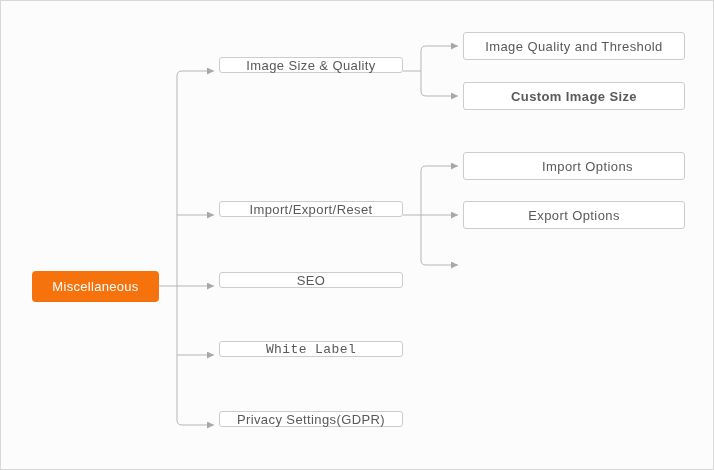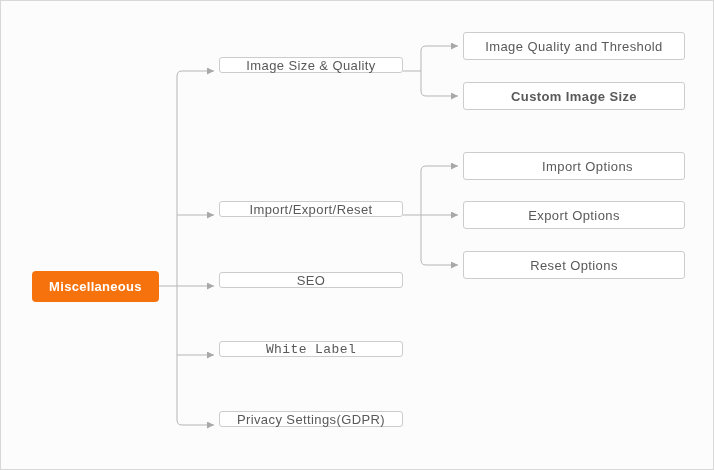--- a/index.html
+++ b/index.html
@@ -45,21 +45,21 @@
     letter-spacing: 0.4px;
     white-space: nowrap;
   }
   .node.root {
     left: 31px; top: 270px;
     width: 127px; height: 31px;
     background: var(--accent-orange, #f6720d);
     border: none;
     border-radius: 4px;
     color: var(--root-text, #ffffff);
-    font-weight: bold;
+    font-weight: normal;
     font-size: 13px;
     letter-spacing: 0.3px;
   }
   .node.lvl1 { left: 218px; width: 184px; height: 16px; }
   .node.lvl2 { left: 462px; width: 222px; height: 28px; }
   .t-56  { top: 56px; }
   .t-200 { top: 200px; }
   .t-271 { top: 271px; }
   .t-340 { top: 340px; font-family: Liberation Mono, monospace; }
   .t-410 { top: 410px; }
@@ -104,15 +104,14 @@
   <div class="node lvl1 t-56">Image Size &amp; Quality</div>
   <div class="node lvl1 t-200">Import/Export/Reset</div>
   <div class="node lvl1 t-271">SEO</div>
   <div class="node lvl1 t-340">White Label</div>
   <div class="node lvl1 t-410">Privacy Settings(GDPR)</div>
 
   <div class="node lvl2 t-31">Image Quality and Threshold</div>
   <div class="node lvl2 t-81">Custom Image Size</div>
   <div class="node lvl2 t-151">Import Options</div>
   <div class="node lvl2 t-200">Export Options</div>
-  <div class="node lvl2 t-250">Reset Options</div>
 
 </div>
 
 </body></html>

